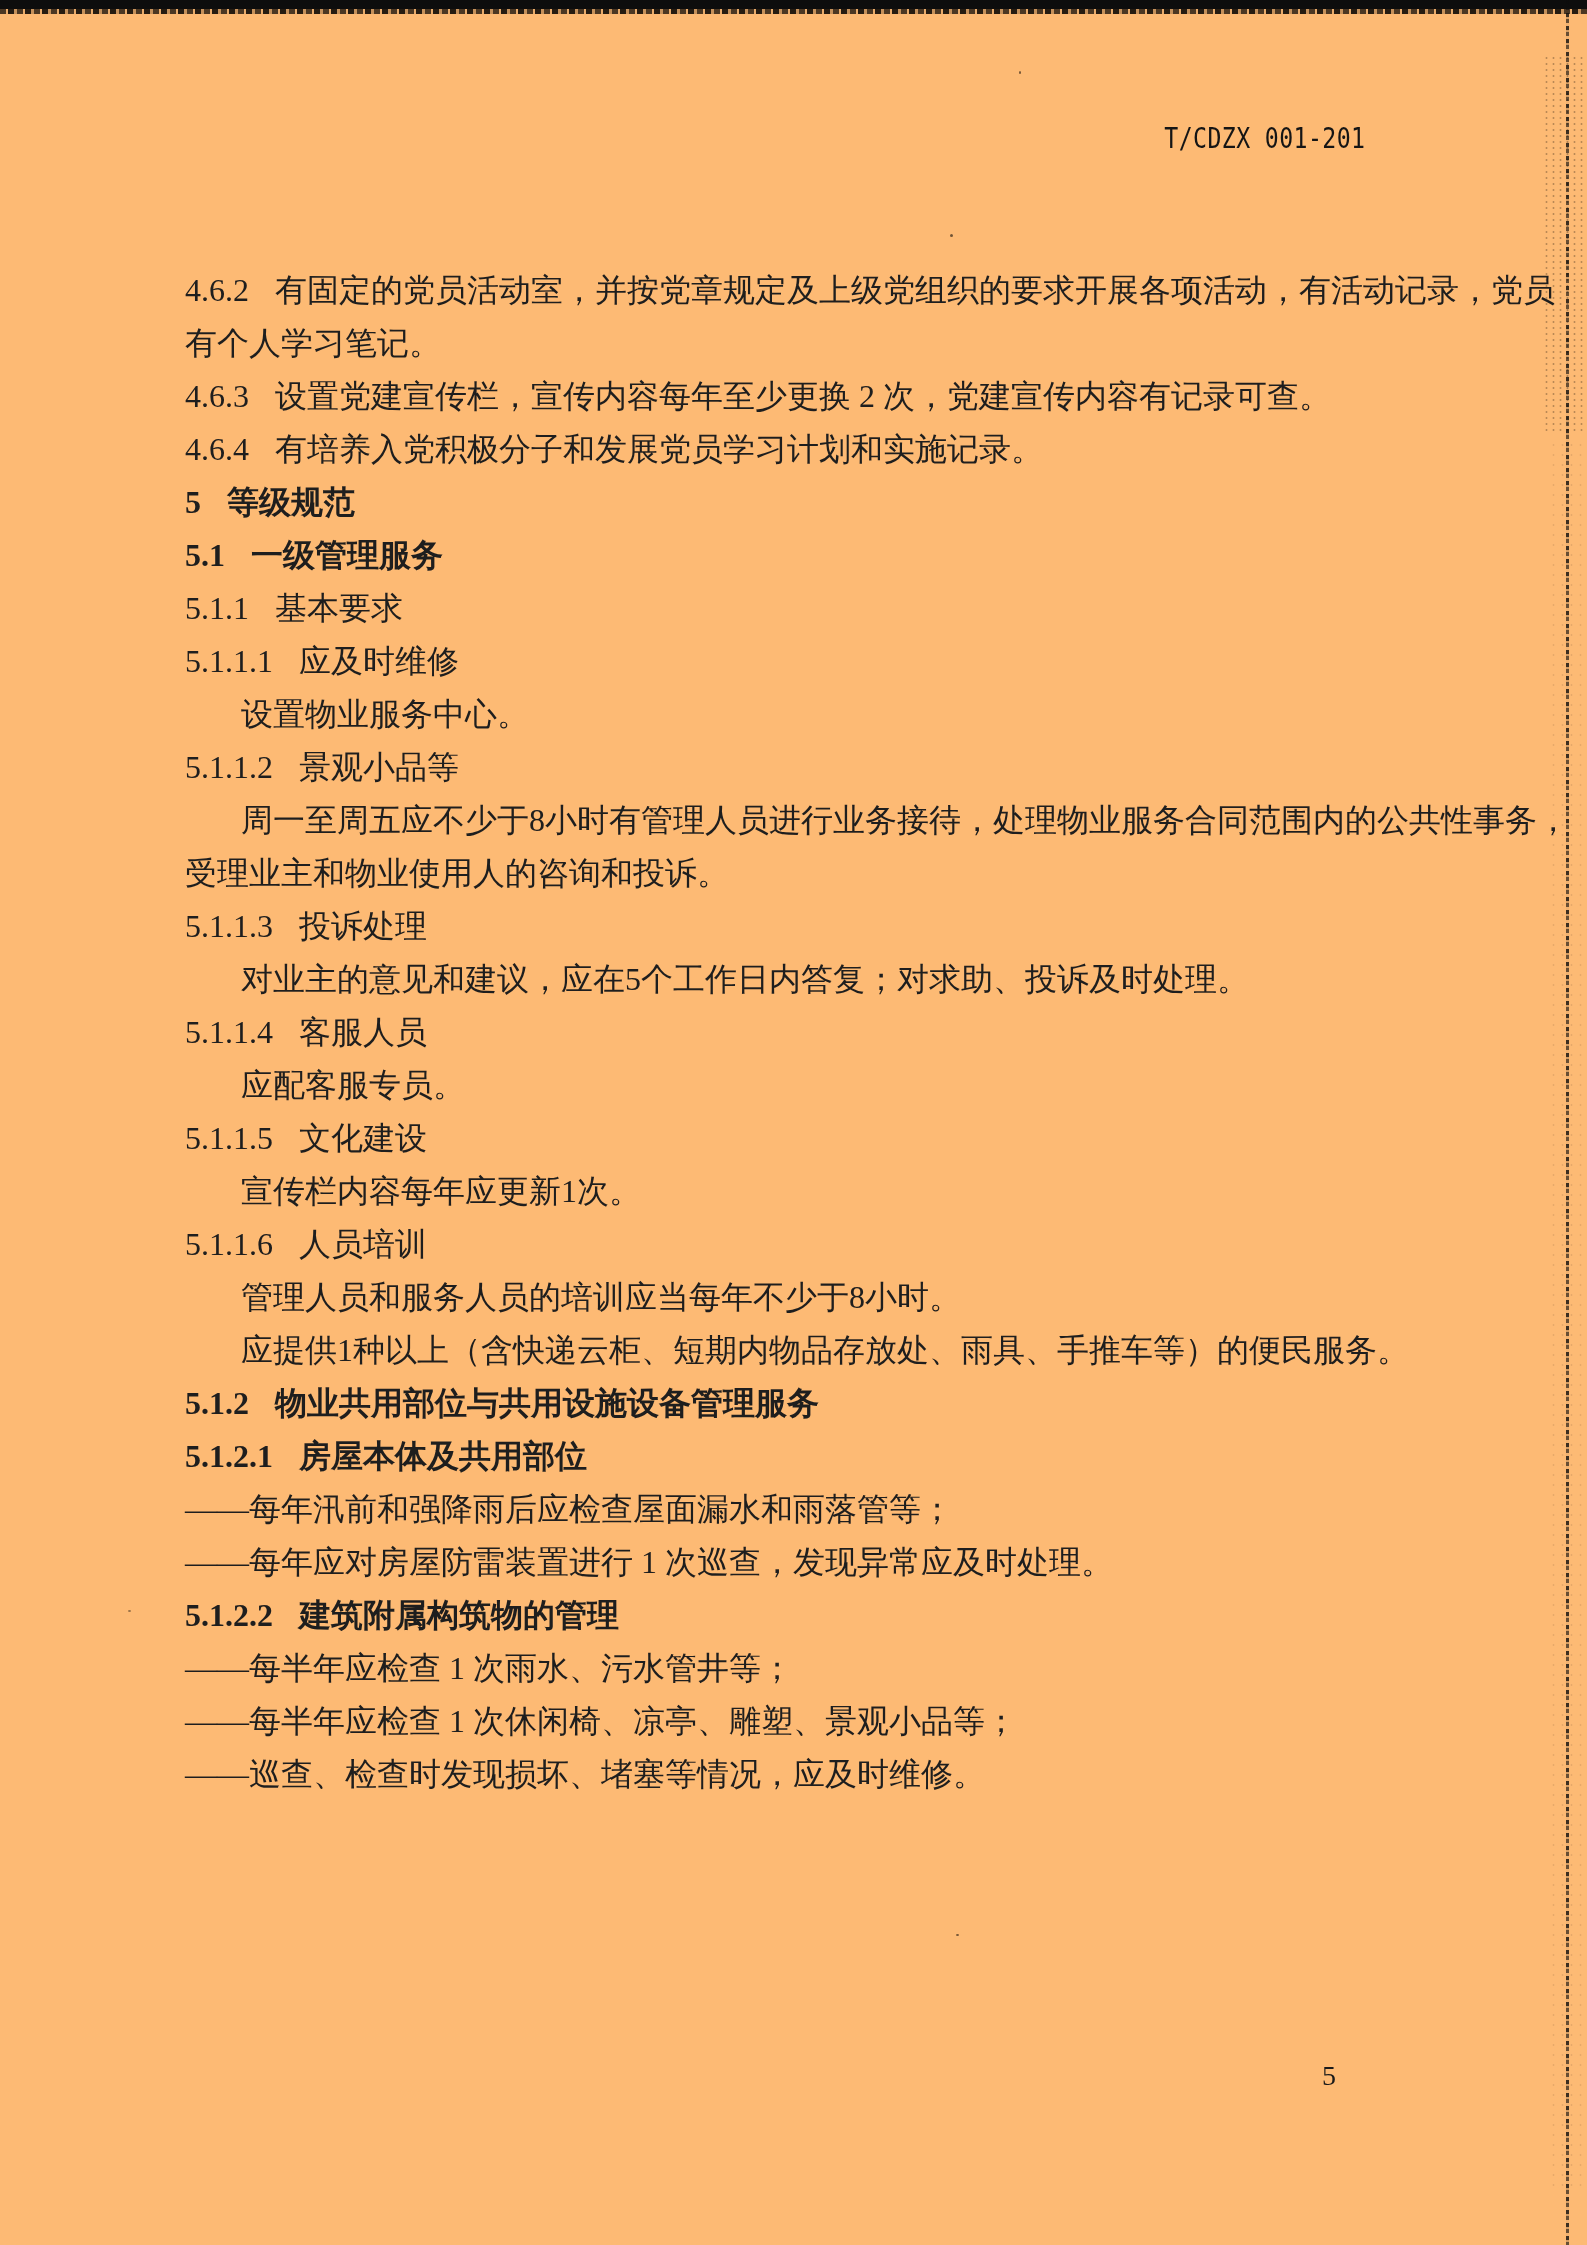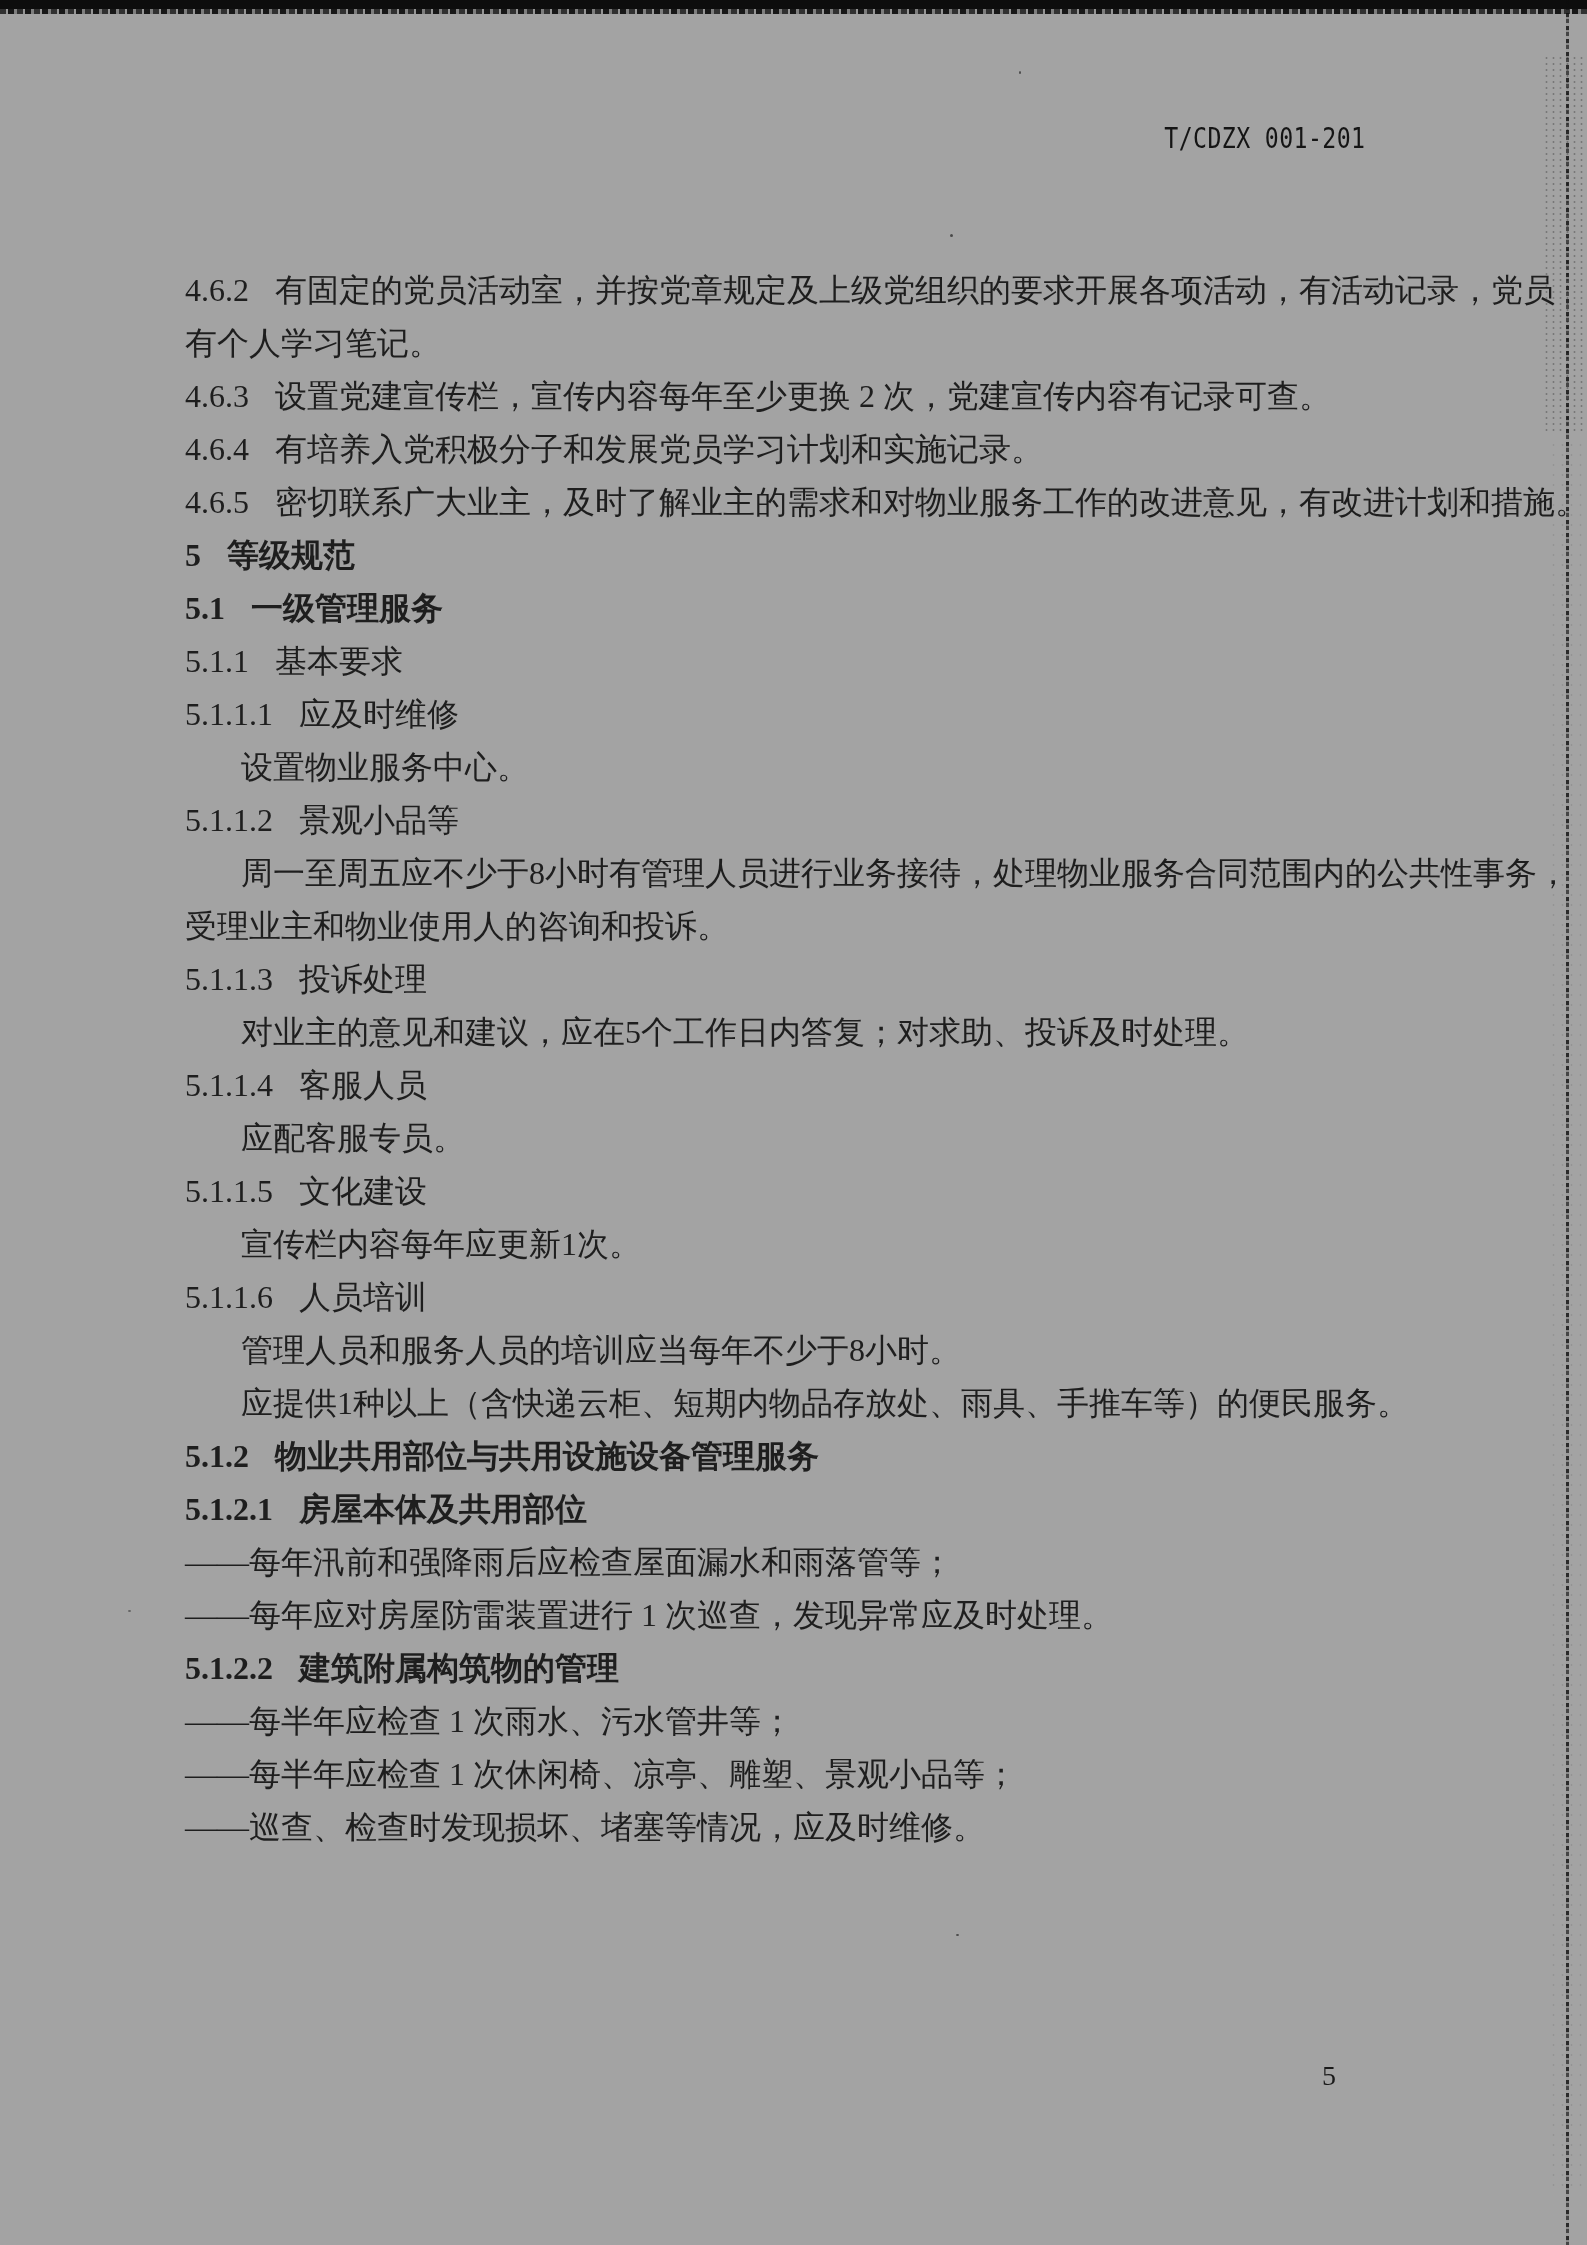--- a/index.html
+++ b/index.html
@@ -1,19 +1,19 @@
 <!DOCTYPE html>
 <html><head>
 <meta charset="utf-8">
 <style>
   html,body{margin:0;padding:0;background:#e9e9e9;}
   .page{
     position:relative;
     width:1587px;height:2245px;
-    background:#a3a3a3;
+    background:#fdba74;
     overflow:hidden;
     color:#1e1e1e;
     font-family:"Liberation Serif","DejaVu Serif",serif;
   }
 
   
   .top-edge{
     position:absolute;top:0;left:0;width:100%;height:15px;
     background:
       repeating-linear-gradient(90deg, rgba(0,0,0,.70) 0 6px, rgba(0,0,0,.08) 6px 8px,
@@ -91,21 +91,20 @@
   <div class="speck s3"></div>
   <div class="speck s4"></div>
 
   <div class="doc-header">T/CDZX 001-201</div>
 
   <main class="doc-body">
       <div class="line clause"><span class="num">4.6.2</span><span class="txt">有固定的党员活动室，并按党章规定及上级党组织的要求开展各项活动，有活动记录，党员</span></div>
       <div class="line cont"><span class="txt">有个人学习笔记。</span></div>
       <div class="line clause"><span class="num">4.6.3</span><span class="txt">设置党建宣传栏，宣传内容每年至少更换 2 次，党建宣传内容有记录可查。</span></div>
       <div class="line clause"><span class="num">4.6.4</span><span class="txt">有培养入党积极分子和发展党员学习计划和实施记录。</span></div>
-      <div class="line clause"><span class="num">4.6.5</span><span class="txt">密切联系广大业主，及时了解业主的需求和对物业服务工作的改进意见，有改进计划和措施。</span></div>
       <div class="line h1"><span class="num">5</span><span class="txt">等级规范</span></div>
       <div class="line h2"><span class="num">5.1</span><span class="txt">一级管理服务</span></div>
       <div class="line h3"><span class="num">5.1.1</span><span class="txt">基本要求</span></div>
       <div class="line h4"><span class="num">5.1.1.1</span><span class="txt">应及时维修</span></div>
       <div class="line para"><span class="txt">设置物业服务中心。</span></div>
       <div class="line h4"><span class="num">5.1.1.2</span><span class="txt">景观小品等</span></div>
       <div class="line para"><span class="txt">周一至周五应不少于8小时有管理人员进行业务接待，处理物业服务合同范围内的公共性事务，</span></div>
       <div class="line cont"><span class="txt">受理业主和物业使用人的咨询和投诉。</span></div>
       <div class="line h4"><span class="num">5.1.1.3</span><span class="txt">投诉处理</span></div>
       <div class="line para"><span class="txt">对业主的意见和建议，应在5个工作日内答复；对求助、投诉及时处理。</span></div>

